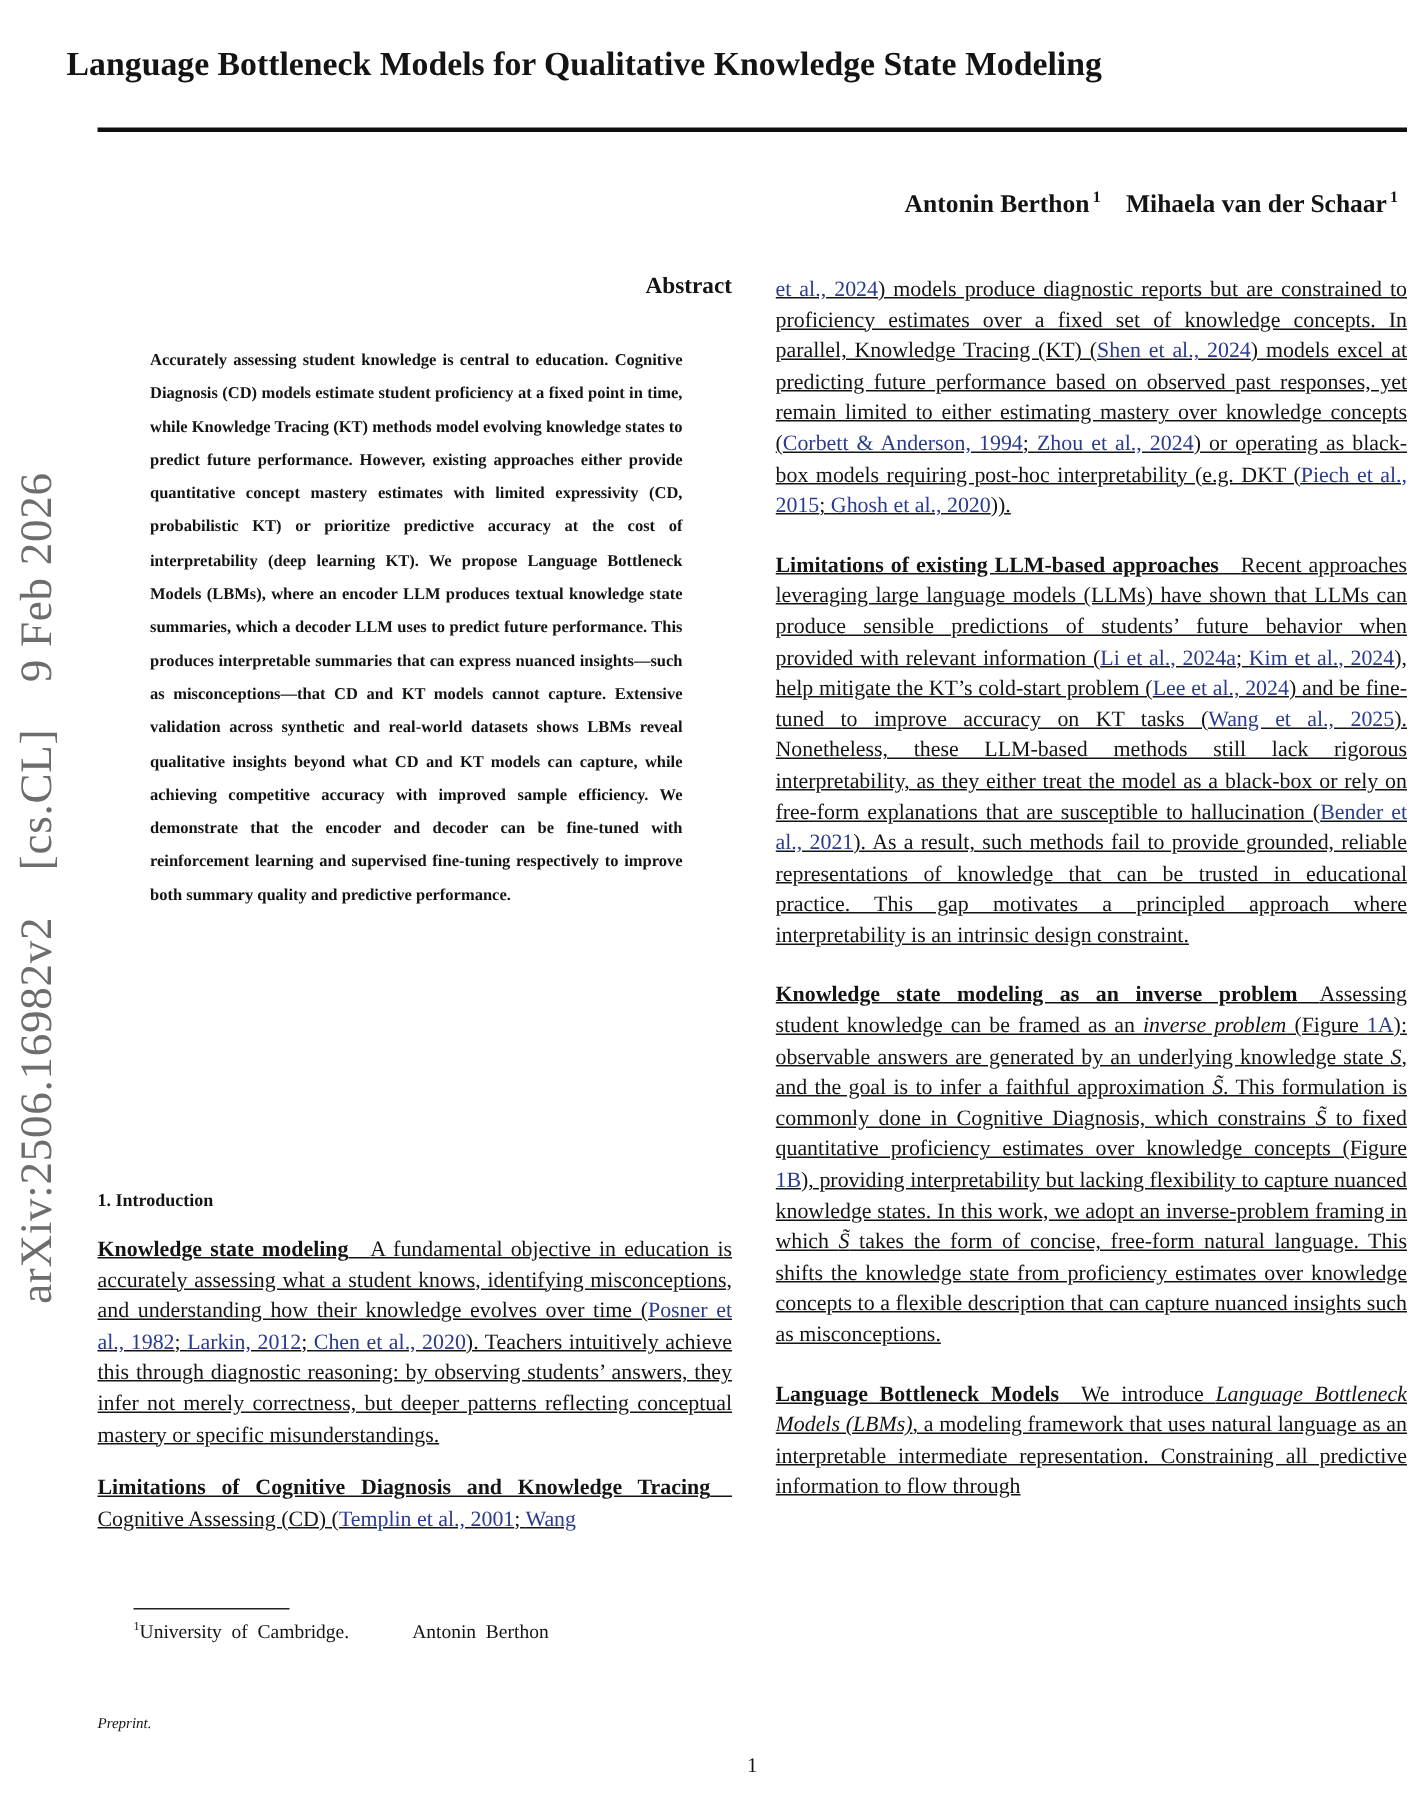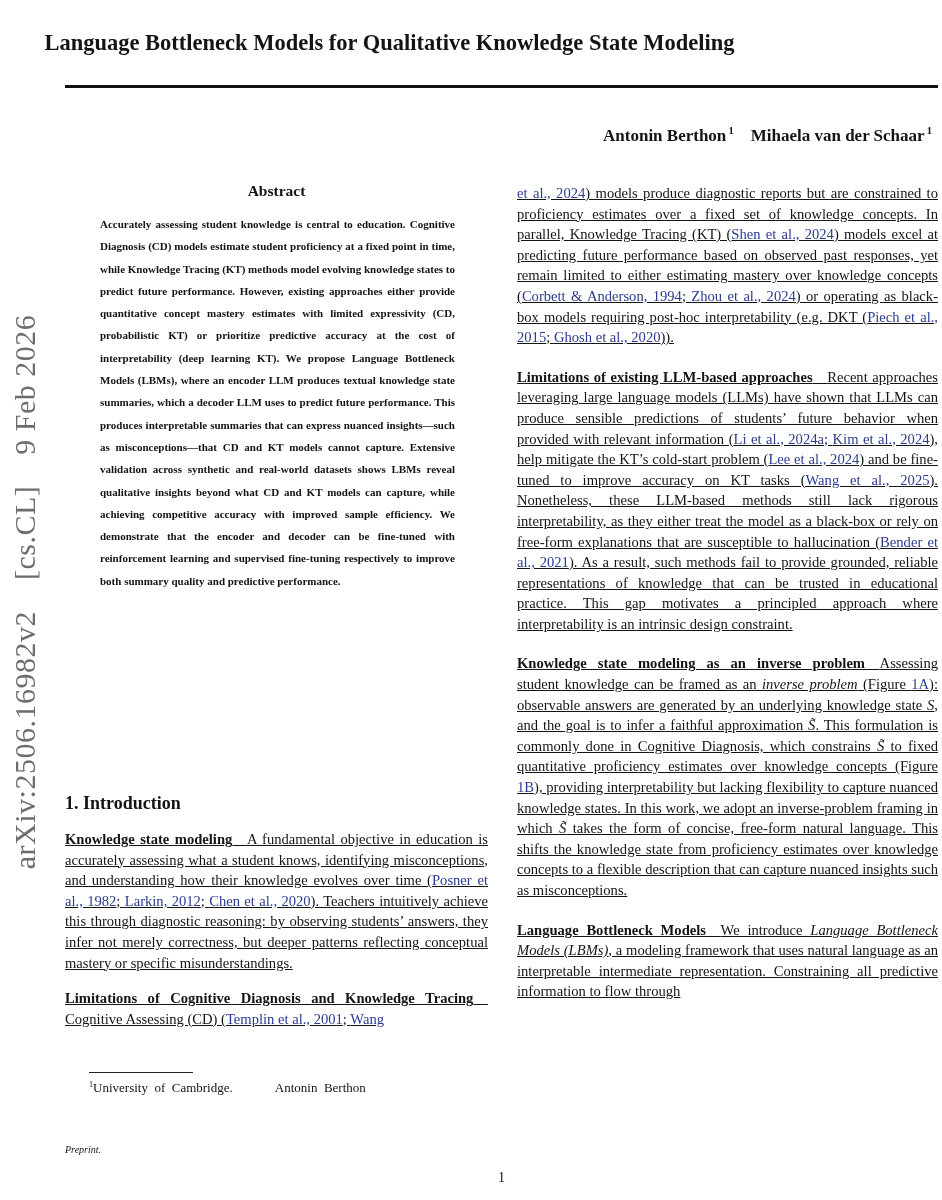--- a/index.html
+++ b/index.html
@@ -54,41 +54,41 @@
     text-align: right;
     font-size: 17px;
   }
 
   .abstract {
     position: absolute;
     left: 65px; top: 182px;
     width: 423px;
   }
   .abstract-heading {
-    text-align: center;
+    text-align: right;
     font-weight: bold;
     font-size: 15.5px;
-    margin-bottom: 13px;
+    margin-bottom: 29px;
   }
   .abstract-body {
     margin: 0 33px 0 35px;
     font-size: 11px;
     line-height: 22.3px;
     text-align: justify;
     font-weight: bold;
   }
 
   .intro {
     position: absolute;
     left: 65px; top: 793px;
     width: 423px;
   }
   .sec-heading {
     margin: 0 0 15px 0;
-    font-size: 18px;
+    font-size: 12px;
     font-weight: bold;
   }
   .para {
     margin: 0 0 15px 0;
     font-size: 14.6px;
     line-height: 20.6px;
     text-align: justify;
     text-decoration: underline;
   }
 

